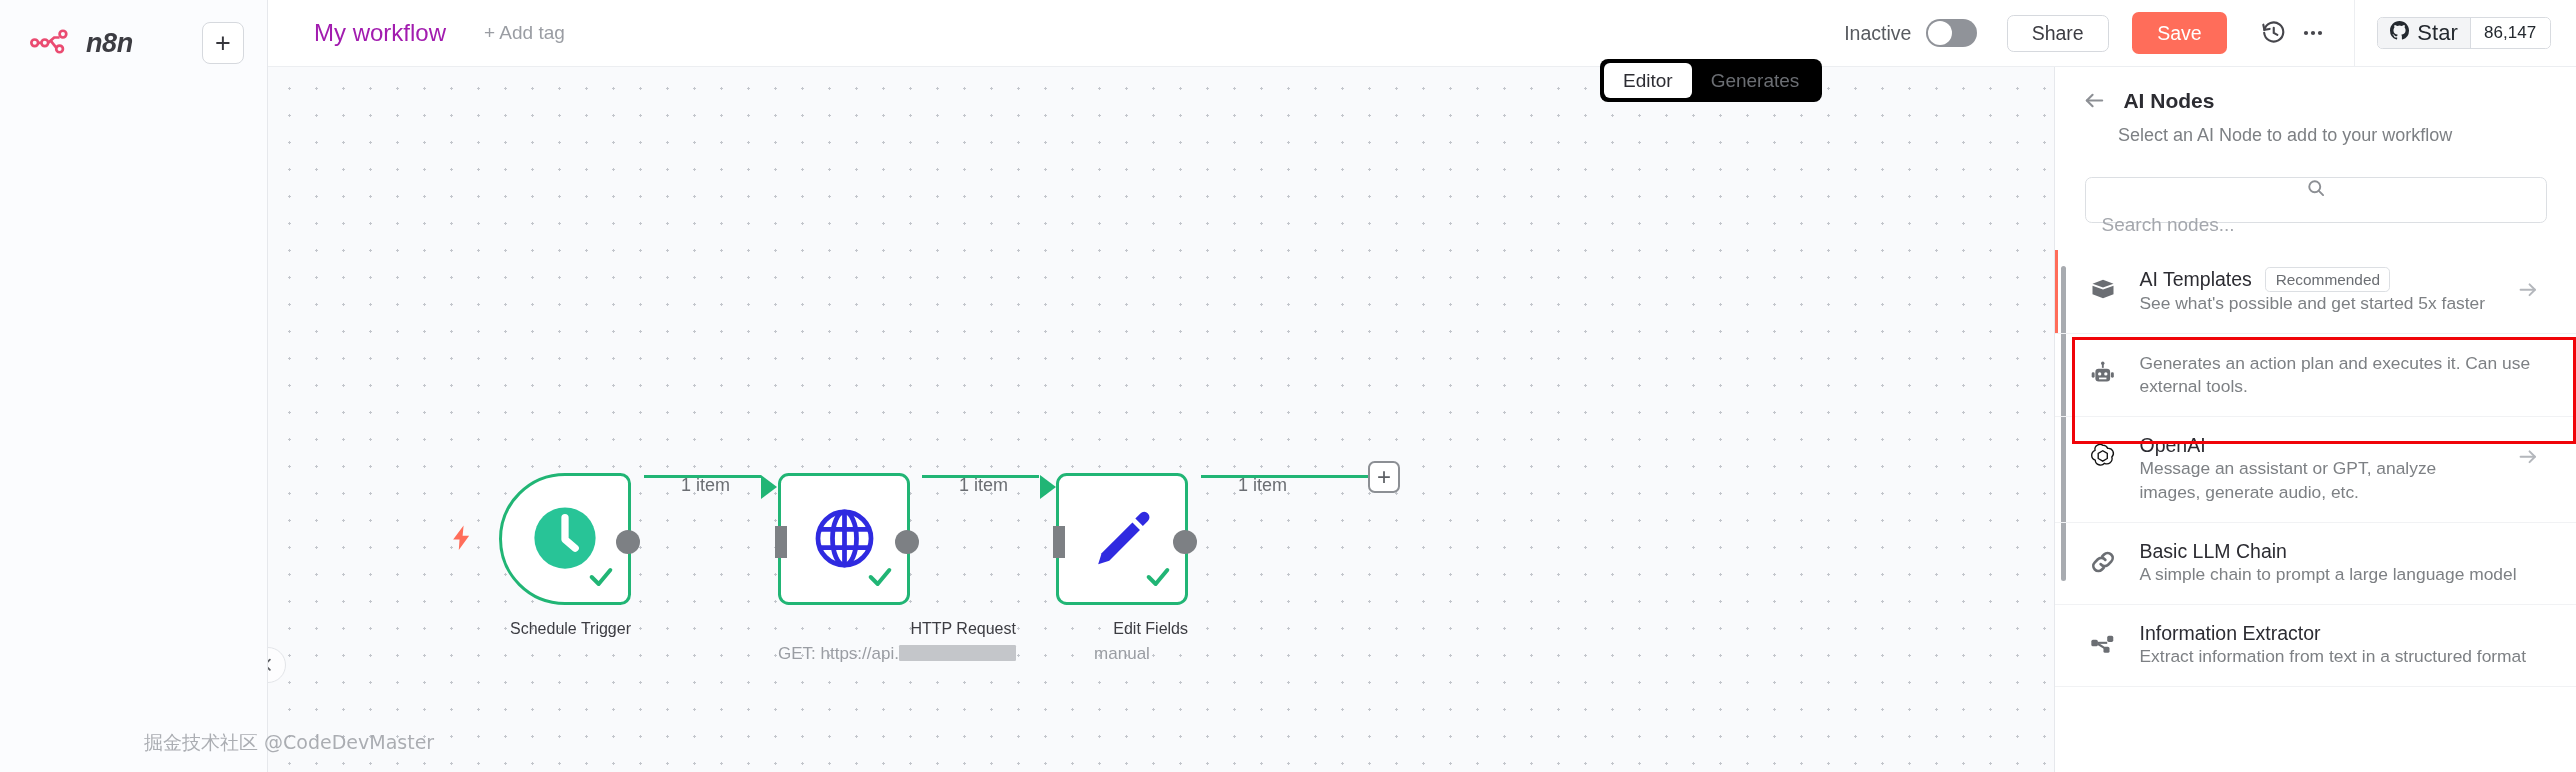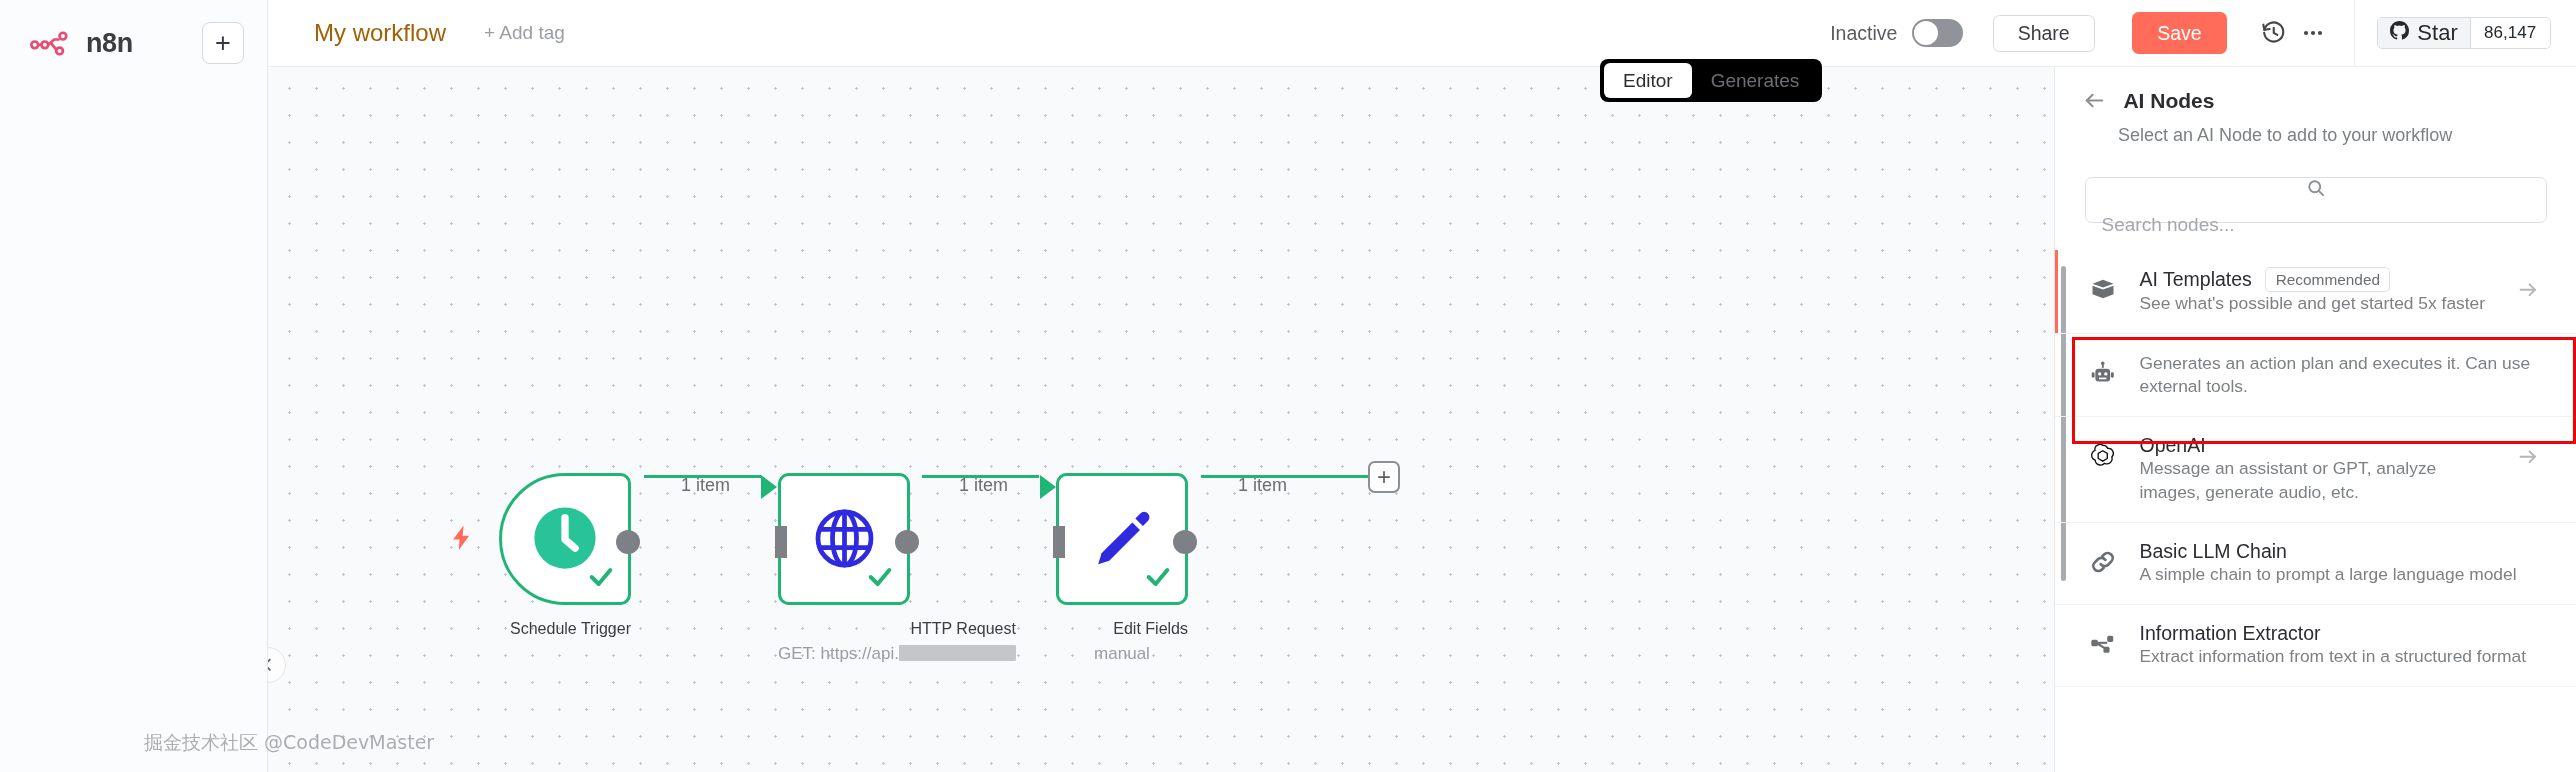--- a/index.html
+++ b/index.html
@@ -10,21 +10,21 @@
   }
   .app { position: relative; width: 2576px; height: 772px; display: flex; }
 
   
   .sidebar {
     width: 268px; height: 772px; flex: 0 0 268px;
     background: #fbfcfe; border-right: 0.7px solid #e6e8ec;
     position: relative; z-index: 5;
   }
   .sb-top { display: flex; align-items: center; padding: 19px 23px 0 29.5px; height: 67px; }
-  .logo-wrap { display: flex; align-items: center; gap: 13.4px; }
+  .logo-wrap { display: flex; gap: 13.4px; font-style: italic; }
   .logo-mark { width: 43px; height: 27px; flex: 0 0 43px; }
   .logo-text { font-size: 27px; font-weight: 700; color: #3c3c42; letter-spacing: -0.3px; }
   .add-btn {
     margin-left: auto; width: 42px; height: 42px;
     border: 0.7px solid #d6d9de; border-radius: 8px; background: #fff;
     display: flex; align-items: center; justify-content: center;
     color: #36363c; font-size: 27px; font-weight: 300; line-height: 1; cursor: pointer;
   }
   .sb-nav { margin-top: 25.5px; }
   .sb-item {
@@ -35,36 +35,36 @@
   .sb-item .lbl { font-size: 21px; color: #5c5f64; }
 
   
   .right-col { flex: 1; display: flex; flex-direction: column; position: relative; }
   .header {
     height: 67px; flex: 0 0 67px; background: #fff;
     border-bottom: 0.7px solid #eceef1;
     display: flex; align-items: center; padding: 0 25.5px 0 46px;
     position: relative; z-index: 4;
   }
-  .wf-title { font-size: 24px; color: #a16207; }
+  .wf-title { font-size: 24px; color: #a21caf; }
   .add-tag { font-size: 19px; color: #9a9da3; margin-left: 38px; cursor: pointer; }
   .hdr-right { margin-left: auto; display: flex; align-items: center; gap: 0; }
   .inactive-lbl { font-size: 19.5px; color: #585b60; margin-right: 14.8px; }
   .toggle {
     width: 51px; height: 28px; border-radius: 14px; background: #909399;
     position: relative; cursor: pointer; margin-right: 29.5px;
   }
   .toggle::after {
     content: ""; position: absolute; left: 2px; top: 2px;
     width: 24px; height: 24px; border-radius: 50%; background: #fff;
   }
   .btn-share {
     height: 37px; padding: 0 24px; border: 0.7px solid #d6d9de; border-radius: 6.7px;
     background: #fff; font-size: 19.5px; color: #3c3c42; cursor: pointer;
-    display: flex; align-items: center; margin-right: 37px;
+    display: flex; align-items: center; margin-right: 23px;
   }
   .btn-save {
     height: 42px; padding: 0 25.5px; border: none; border-radius: 6.7px;
     background: #ff6d5a; font-size: 19.5px; color: #fff; cursor: pointer;
     display: flex; align-items: center; margin-right: 27px;
   }
   .icon-btn { width: 39px; height: 39px; display: flex; align-items: center; justify-content: center; color: #46464c; cursor: pointer; }
   .hdr-sep { width: 0.7px; height: 67px; background: #eceef1; margin: 0 23px 0 21.5px; }
   .gh-star { display: flex; align-items: stretch; height: 32px; border: 0.7px solid #d8dbe0; border-radius: 5.4px; overflow: hidden; cursor: pointer; }
   .gh-left { display: flex; align-items: center; gap: 8px; padding: 0 12px; background: #f3f4f6; font-size: 22px; color: #24292f; }

